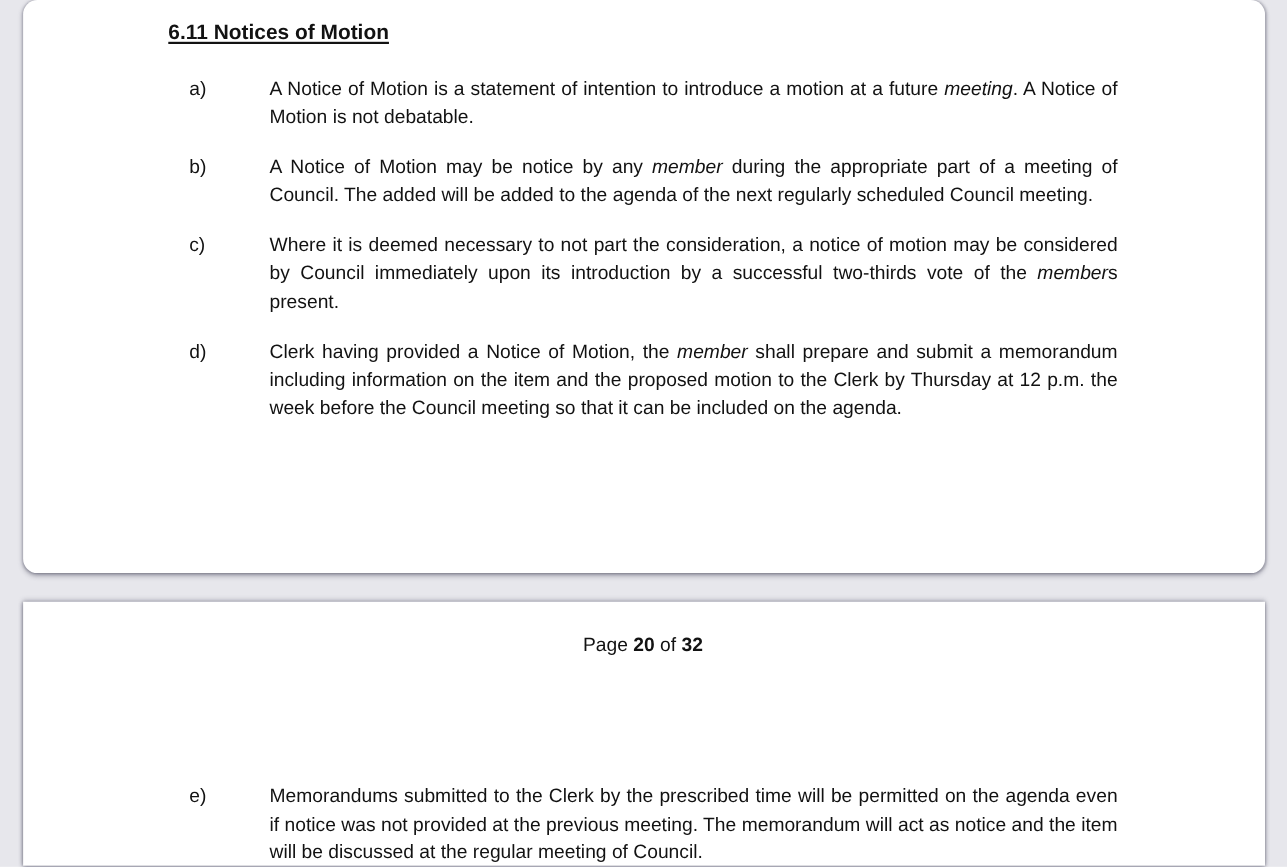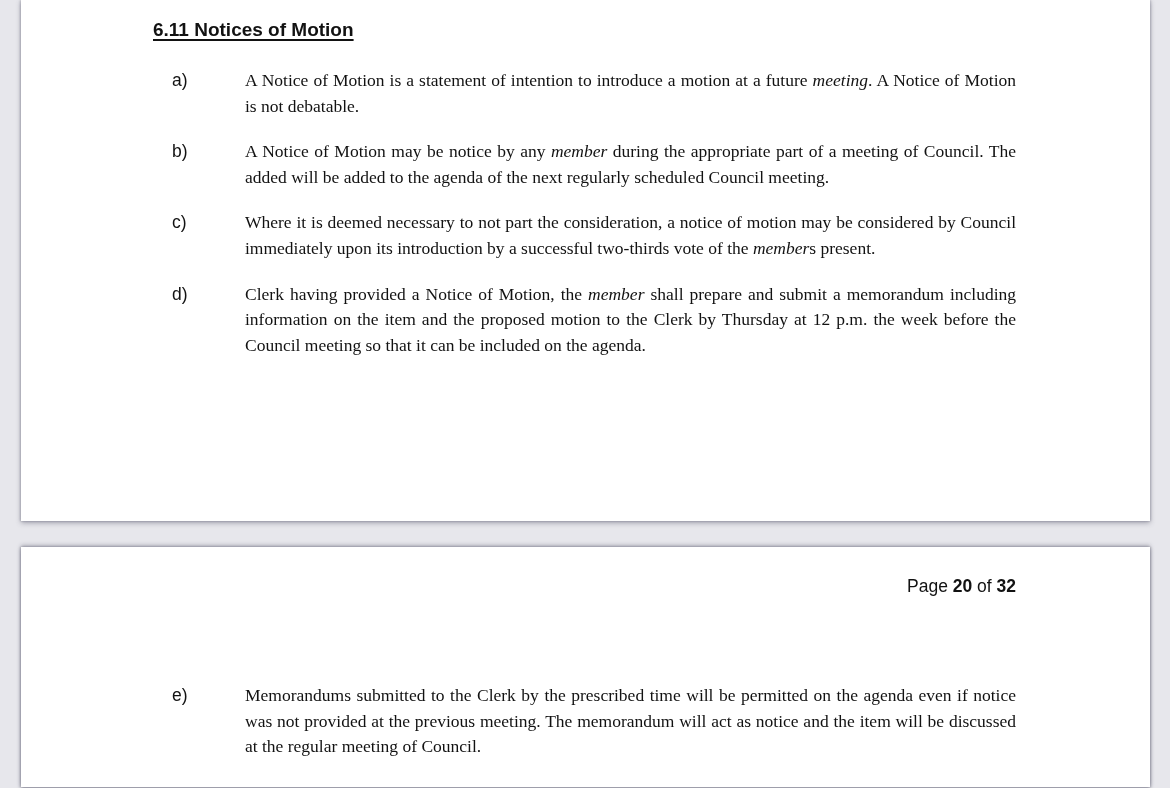--- a/index.html
+++ b/index.html
@@ -27,20 +27,21 @@
     box-sizing: border-box;
   }
   .page-1 {
     top: 0;
     height: 521px;
     padding: 17px 134px 0 132px;
     box-shadow:
       0 2px 5px rgba(80, 80, 100, 0.45),
       -1px 0 2px rgba(80, 80, 100, 0.25),
       1px 0 2px rgba(80, 80, 100, 0.25);
+    border-radius: 13px;
   }
   .page-2 {
     top: 547px;
     height: 240px;
     padding: 26px 134px 0 132px;
     box-shadow:
       0 -2px 4px rgba(80, 80, 100, 0.35),
       -1px 0 2px rgba(80, 80, 100, 0.25),
       1px 0 2px rgba(80, 80, 100, 0.25),
       0 2px 4px rgba(80, 80, 100, 0.45);
@@ -63,27 +64,26 @@
     flex: 0 0 73px;
     font-size: 17.5px;
     line-height: 25.6px;
   }
   .item-text {
     flex: 1;
     margin: 0;
     font-size: 17.5px;
     line-height: 25.6px;
     text-align: justify;
-    font-family: Liberation Serif, serif;
   }
   .page-number {
     font-size: 17.5px;
     line-height: 26px;
-    text-align: right;
-    margin: 0 0 84px 0;
+    text-align: center;
+    margin: 0 0 112px 0;
   }
   .page-number b, .item-text b { font-weight: bold; }
   .item-text i, .page-number i { font-style: italic; }
 </style>
 </head>
 <body>
 
 <div class="viewer">
 
   <section class="page page-1">

